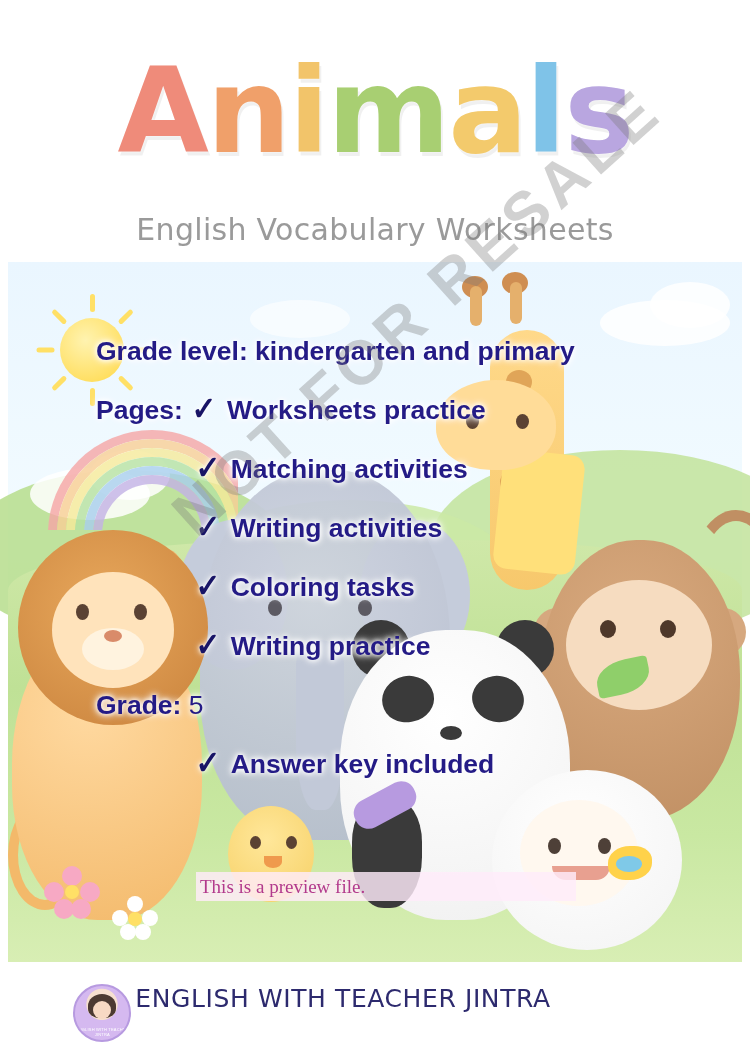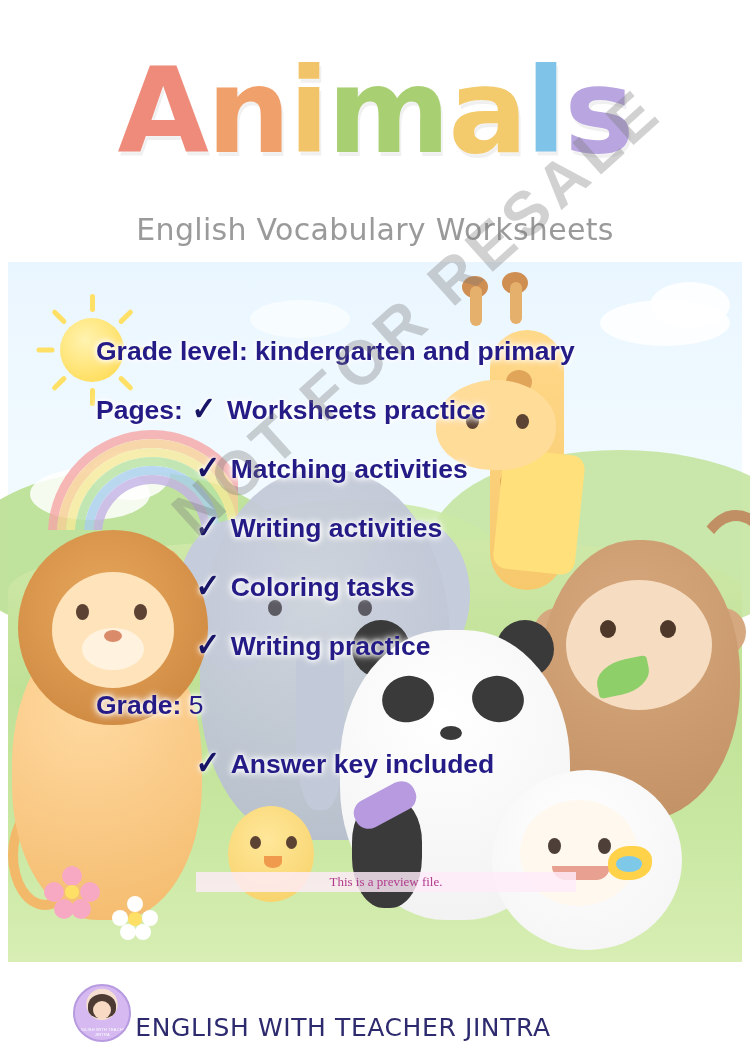--- a/index.html
+++ b/index.html
@@ -247,39 +247,39 @@
     transform-origin: 50% 50%;
     white-space: nowrap;
     pointer-events: none;
   }
 
   
   .preview-note {
     position: absolute;
     left: 196px; top: 872px;
     width: 380px;
-    text-align: center;
+    text-align: left;
     font-family: "Liberation Serif", serif;
-    font-size: 13px;
+    font-size: 19px;
     color: #b23a8c;
     line-height: 1.55;
   }
   .preview-note div {
     background: rgba(255,235,250,.82);
     display: block;
     padding: 0 4px;
   }
 
   
   .footer {
     position: absolute;
     left: 0; top: 984px;
     width: 624px;
     display: flex;
-    align-items: flex-end;
+    align-items: flex-start;
     justify-content: center;
     gap: 4px;
   }
   .logo {
     width: 54px; height: 54px;
     border-radius: 50%;
     background: radial-gradient(circle at 50% 34%, #f6dfd0 0 34%, #d5b9f0 36% 100%);
     border: 2px solid #b79ae0;
     position: relative;
     overflow: hidden;

